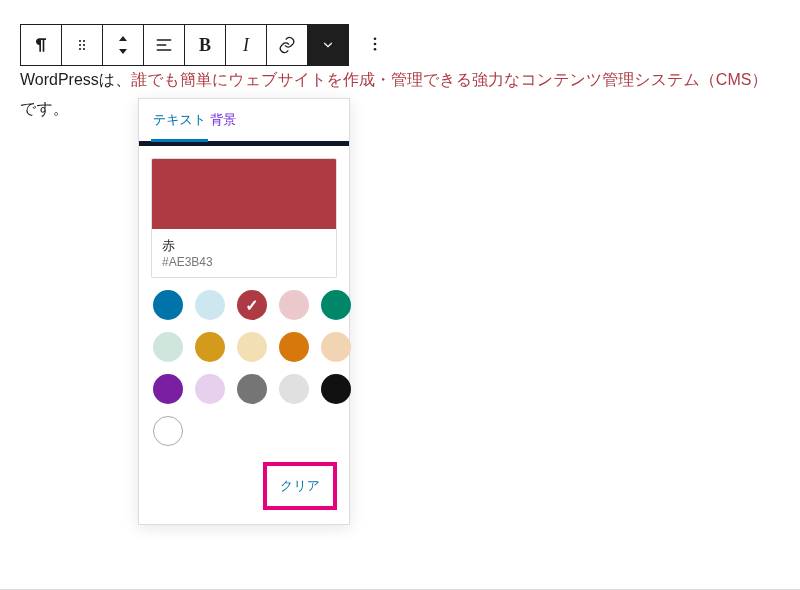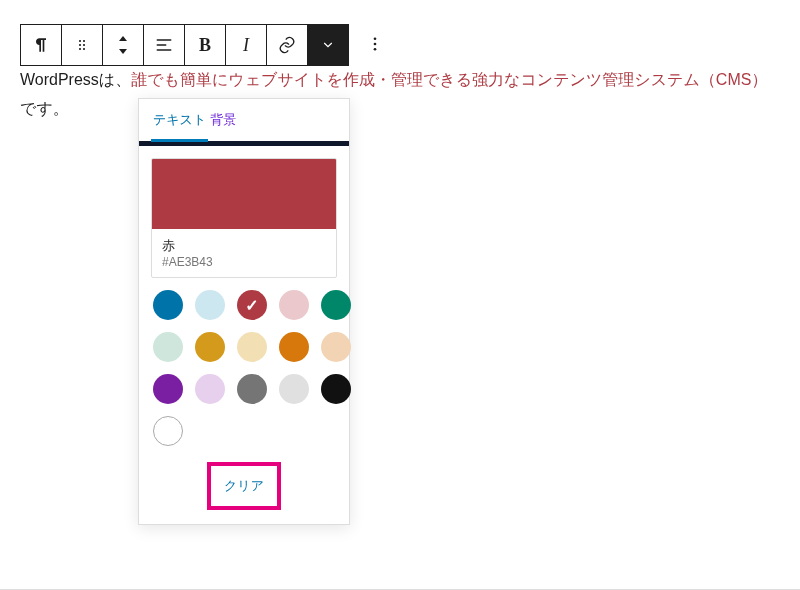--- a/index.html
+++ b/index.html
@@ -26,21 +26,21 @@
   .preview-wrap{padding:12px}
   .preview-card{border:1px solid #ddd;border-radius:2px;overflow:hidden}
   .preview-swatch{height:70px;background:#AE3B43}
   .preview-meta{padding:8px 10px}
   .preview-name{font-size:13px}
   .preview-hex{font-size:12px;color:#777}
   .swatch-grid{display:grid;grid-template-columns:repeat(5,30px);gap:12px;padding:0 14px 6px}
   .sw{width:30px;height:30px;border-radius:50%;cursor:pointer;position:relative;box-sizing:border-box}
   .sw.ring{border:1px solid #aaa}
   .check::after{content:"✓";color:#fff;position:absolute;left:0;top:0;width:100%;height:100%;display:flex;align-items:center;justify-content:center;font-size:16px;font-weight:700}
-  .pop-footer{display:flex;justify-content:center;padding:10px 12px 14px}
+  .pop-footer{display:flex;justify-content:flex-end;padding:10px 12px 14px}
   .clear-btn{border:1px solid transparent;background:#fff;padding:10px 12px;font-size:13px;color:#0073aa;cursor:pointer}
   .clear-highlight{border:4px solid #e6007e;display:inline-block}
   svg{display:block}
 </style>
 </head>
 <body>
 <div class="canvas">
 
 <div class="toolbar">
   <div class="tb-group">

